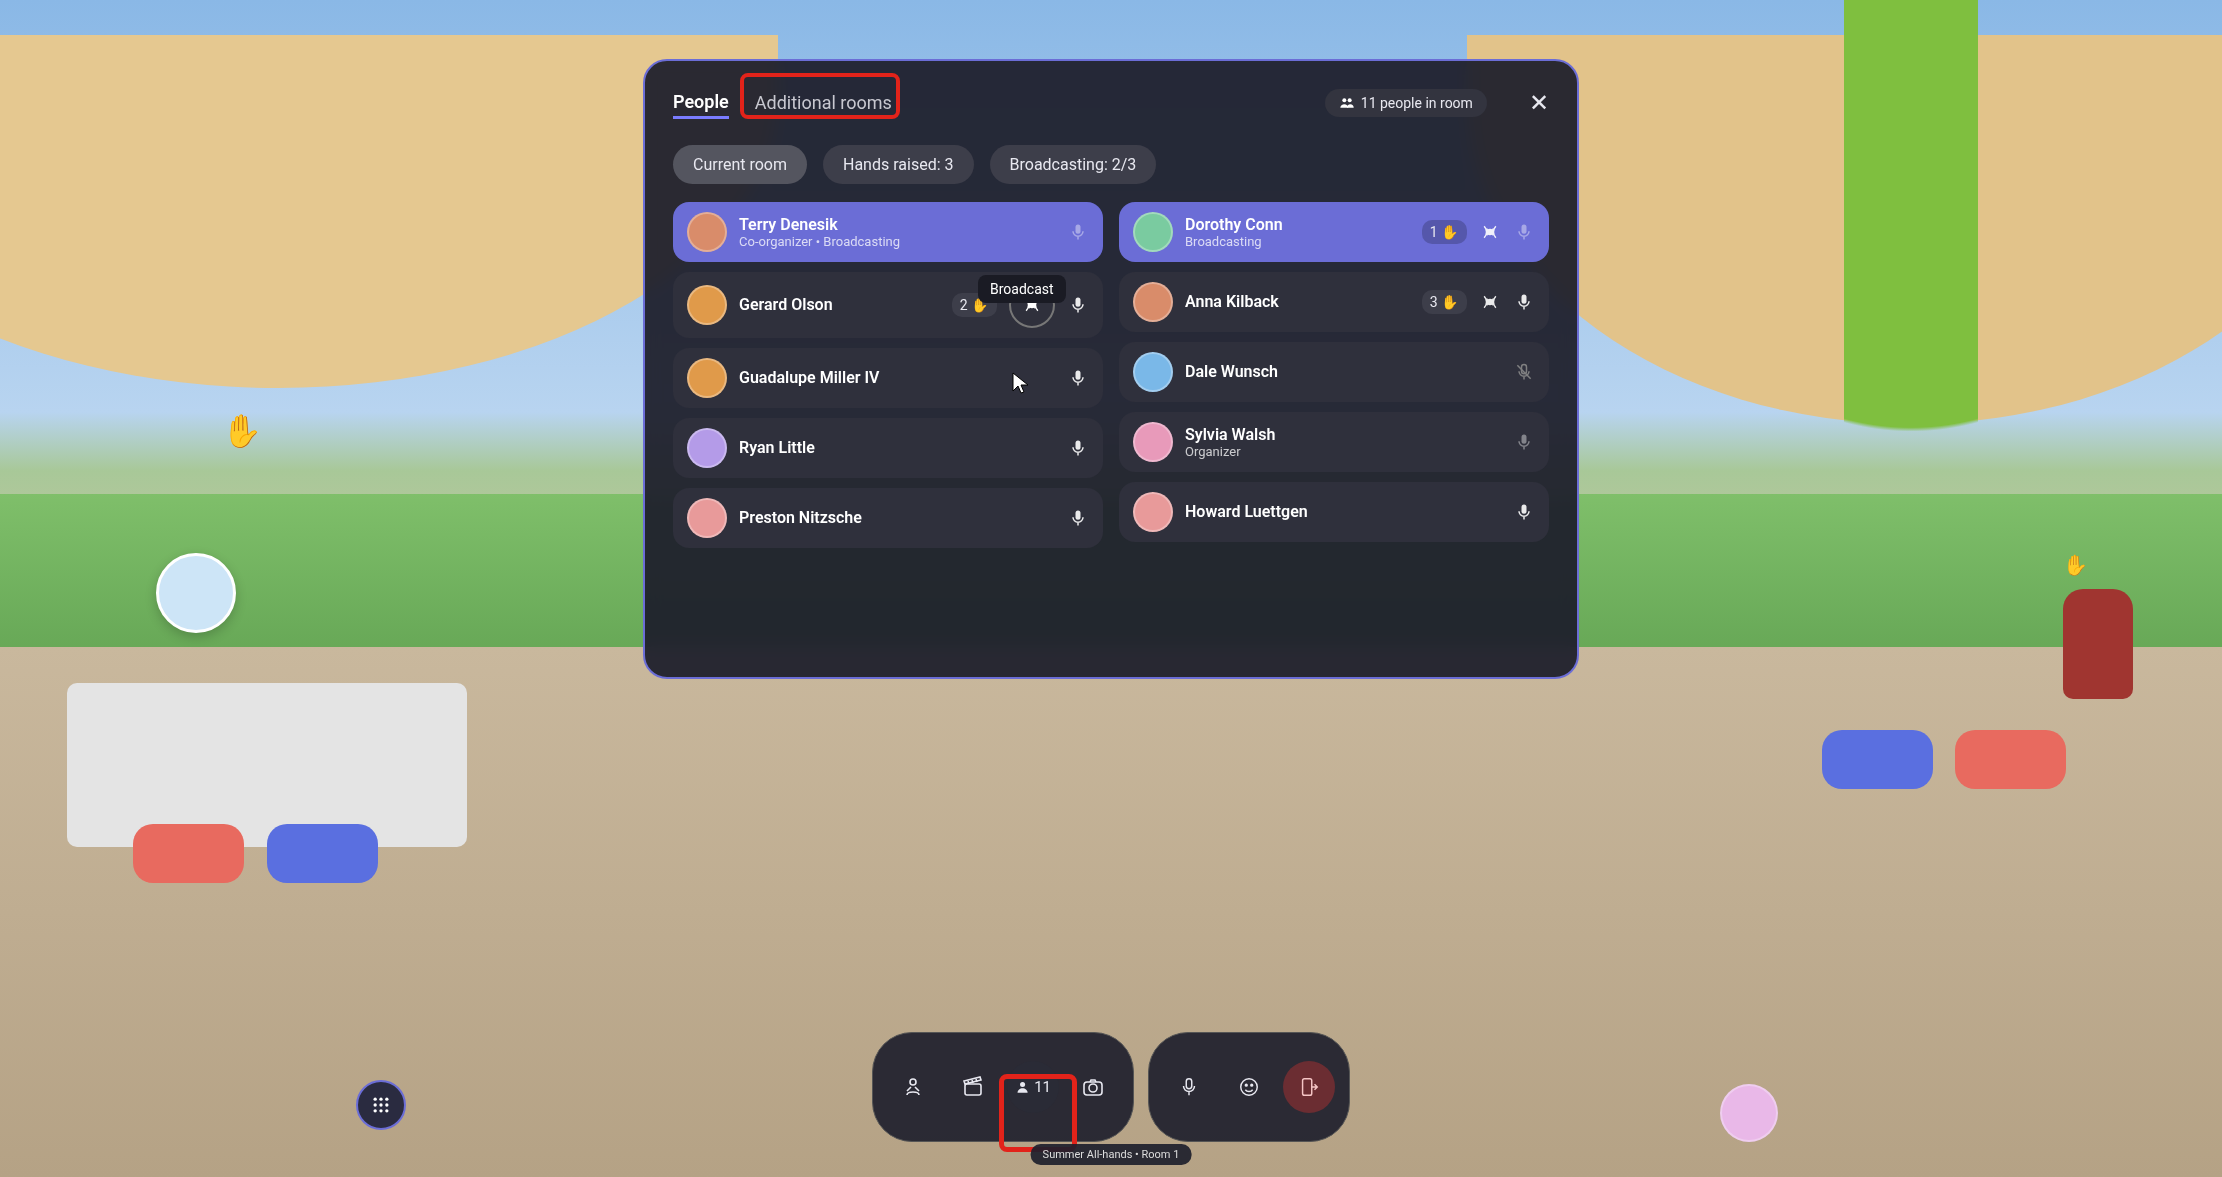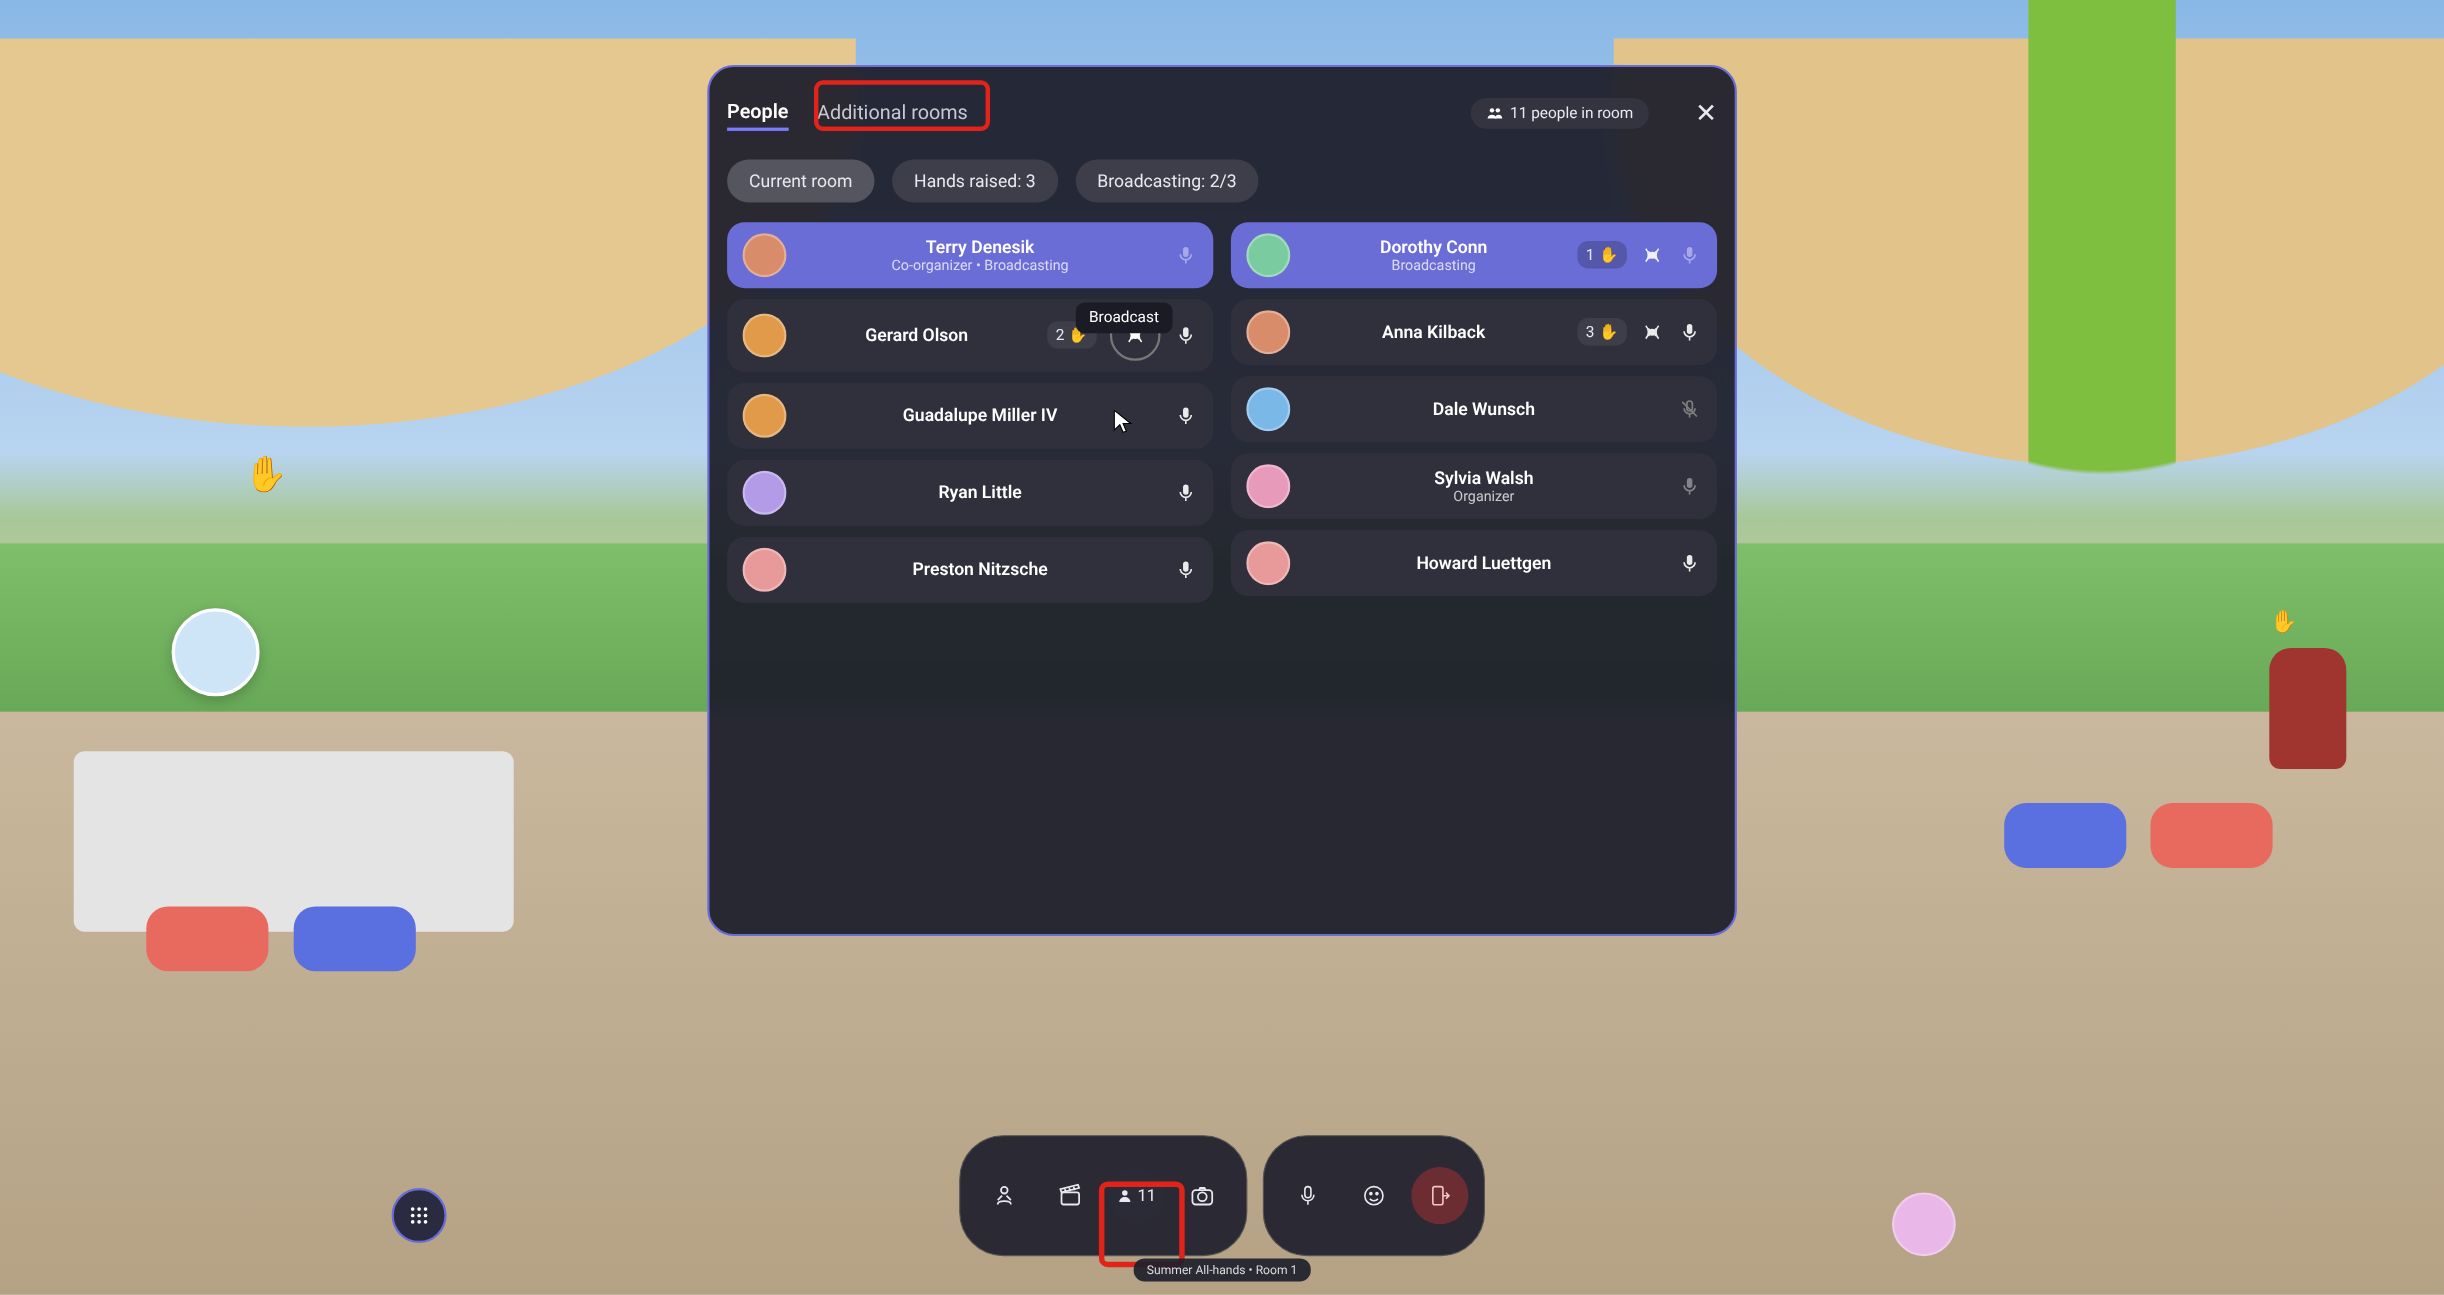--- a/index.html
+++ b/index.html
@@ -21,44 +21,44 @@
   .env-cush4  { position:absolute; top:62%; right:13%; width:5%; height:5%; background:#5a6fe0; border-radius:20px;}
   .env-tree   { position:absolute; top:0; right:11%; width:6%; height:50%; background:radial-gradient(circle at 50% 30%, #7fbf3f 0 60%, transparent 61%);}
   .env-hand   { position:absolute; top:35%; left:10%; font-size:32px;}
   .env-hand2  { position:absolute; top:47%; right:6%; font-size:20px;}
   .env-bubble { position:absolute; top:47%; left:7%; width:80px; height:80px; border-radius:50%; background:#cde5f7; border:3px solid #fff; box-shadow:0 4px 12px rgba(0,0,0,.2);}
   .env-remote { position:absolute; top:50%; right:4%; width:70px; height:110px; background:#a03530; border-radius:20px 20px 10px 10px;}
 
   
   .panel {
     position:absolute; top:5%; left:50%; transform:translateX(-50%);
-    width:936px; height:792px;
+    width:936px; height:620px;
     background:rgba(30,31,44,0.94);
     border:2px solid #6b6dd6;
     border-radius:24px;
-    padding:26px 16px;
+    padding:26px 28px;
     color:#e8e8f0;
     backdrop-filter:blur(8px);
   }
   .tabs-row{display:flex;align-items:center;gap:26px;}
   .tab{font-size:18px;color:#c8c8d0;padding:4px 0;cursor:pointer;}
   .tab.active{color:#fff;border-bottom:3px solid #7a7cff;font-weight:600;}
   .tab-highlight{position:absolute;top:12px;left:95px;width:160px;height:46px;border:4px solid #e2231a;border-radius:8px;pointer-events:none;}
   .spacer{flex:1;}
   .room-count{display:flex;align-items:center;gap:6px;background:#33343f;border-radius:18px;padding:6px 14px;font-size:14px;text-align:center;}
   .close-x{font-size:24px;margin-left:16px;cursor:pointer;color:#e8e8f0;}
   .chips{display:flex;gap:16px;margin-top:26px;}
   .chip{background:#3d3e4a;color:#e8e8f0;border-radius:22px;padding:10px 20px;font-size:16px;}
   .chip.active{background:#54555f;}
   .columns{display:flex;gap:16px;margin-top:18px;}
   .col{flex:1;display:flex;flex-direction:column;gap:10px;}
   .card{background:#2f303c;border-radius:16px;padding:10px 14px;display:flex;align-items:center;gap:12px;min-height:58px;}
   .card.hl{background:#6b6dd6;}
   .avatar-sm{width:40px;height:40px;border-radius:50%;flex-shrink:0;border:2px solid rgba(255,255,255,.3);}
-  .info{display:flex;flex-direction:column;flex:1;min-width:0;text-align:center;}
+  .info{display:flex;flex-direction:column;flex:1;min-width:0;}
   .nm{font-size:16px;font-weight:600;color:#fff;}
   .sub{font-size:13px;color:rgba(255,255,255,.75);}
   .badge-hand{background:#3d3e4a;border-radius:10px;padding:4px 8px;font-size:14px;display:flex;align-items:center;gap:4px;}
   .card.hl .badge-hand{background:rgba(0,0,0,.2);}
   .ico{width:22px;height:22px;display:flex;align-items:center;justify-content:center;opacity:.9;}
   .ico-btn{width:46px;height:46px;border-radius:50%;border:2px solid #777;display:flex;align-items:center;justify-content:center;cursor:pointer;}
   .tooltip{position:absolute;background:#1a1b24;color:#fff;font-size:14px;padding:6px 12px;border-radius:8px;top:214px;left:333px;}
   .cursor{position:absolute;top:310px;left:366px;color:#fff;font-size:18px;pointer-events:none;}
 
   

